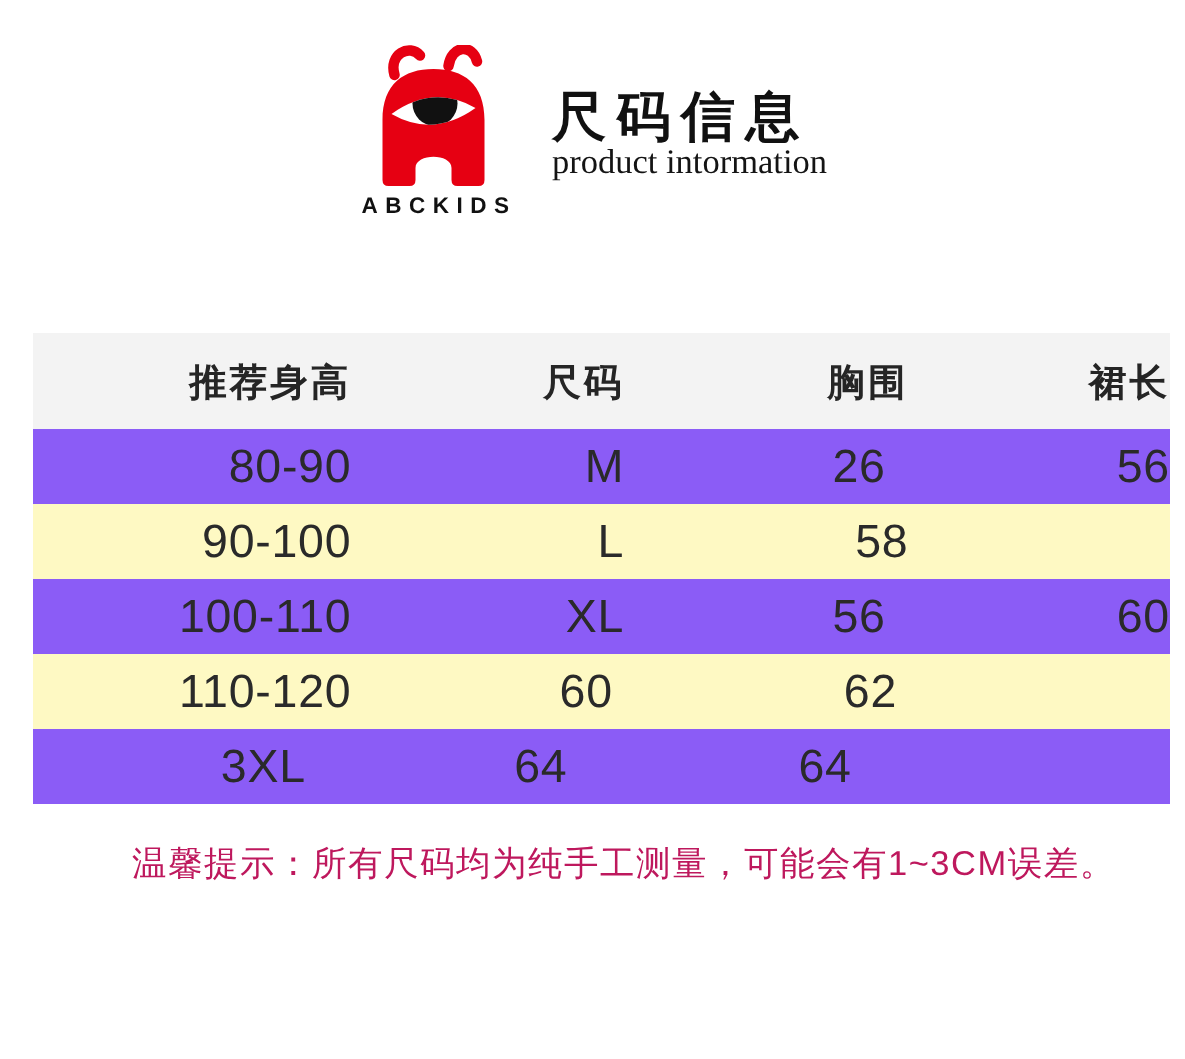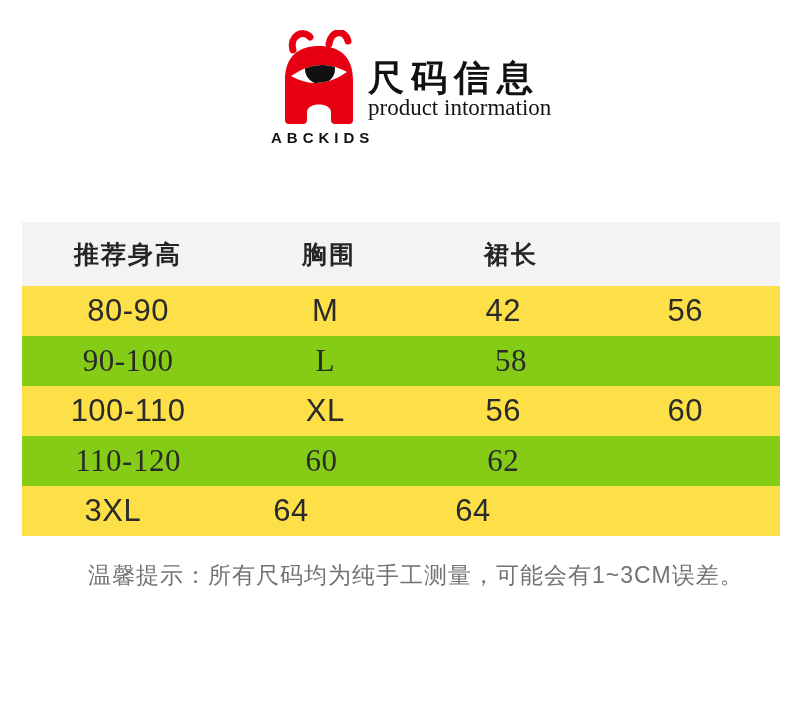--- a/index.html
+++ b/index.html
@@ -7,21 +7,21 @@
   body {
     width: 790px; height: 706px;
     position: relative;
     overflow: hidden;
     font-family: "Liberation Sans", "DejaVu Sans", sans-serif;
     color: #262626;
   }
 
   
   .logo-wrap {
-    position: absolute; left: 266px; top: 30px;
+    position: absolute; left: 236px; top: 30px;
     width: 106px; text-align: center;
   }
   .logo-svg { display: block; margin: 0 auto; }
   .logo-text {
     margin-top: 3px;
     font-size: 15px; font-weight: bold;
     letter-spacing: 5px; text-indent: 5px;
     color: #111111; white-space: nowrap;
   }
   .title-wrap {
@@ -36,40 +36,40 @@
     margin-top: 0;
     font-size: 23px; line-height: 1;
     color: #141414; white-space: nowrap;
   }
 
   
   .size-table {
     position: absolute; left: 22px; top: 222px;
     width: 758px;
   }
-  .t-row { display: flex; align-items: center; height: 50px; background: #fde047; }
+  .t-row { display: flex; align-items: center; height: 50px; background: #8b5cf6; }
   .t-row.head { height: 64px; background: #f3f3f3; }
-  .t-row.alt  { background: #84cc16; font-family: Liberation Serif, serif; }
+  .t-row.alt  { background: #fef9c3; }
   .t-cell {
-    text-align: center;
+    text-align: right;
     font-size: 31px;
     letter-spacing: 0.5px;
     color: #2a2a2a;
   }
   .t-row.head .t-cell { font-size: 25px; font-weight: bold; letter-spacing: 2px; color: #252525; }
   .c1 { width: 28%; }
   .c2 { width: 24%; }
   .c3 { width: 23%; }
   .c4 { width: 25%; }
 
   
   .tip {
     position: absolute; left: 88px; top: 560px;
     font-size: 23px; letter-spacing: 1px;
-    color: #737373; white-space: nowrap;
+    color: #be185d; white-space: nowrap;
   }
 </style>
 </head>
 <body>
 
 <div class="logo-wrap">
   <svg class="logo-svg" width="82" height="96" viewBox="0 0 80 96">
 
     <path d="M 14 20 C 10 6 24 -1 31 7" fill="none" stroke="#e60012" stroke-width="7" stroke-linecap="round"></path>
     <path d="M 50 14 C 52 0 66 -1 69 11" fill="none" stroke="#e60012" stroke-width="7" stroke-linecap="round"></path>
@@ -90,28 +90,29 @@
 </div>
 
 <div class="title-wrap">
   <div class="page-title">尺码信息</div>
   <div class="page-subtitle">product intormation</div>
 </div>
 
 <div class="size-table">
   <div class="t-row head">
     <div class="t-cell c1">推荐身高</div>
+    <div class="t-cell c2">尺码</div>
     <div class="t-cell c4">胸围</div>
     <div class="t-cell c3">裙长</div>
   </div>
 
   <div class="t-row">
     <div class="t-cell c1">80-90</div>
     <div class="t-cell c2">M</div>
-    <div class="t-cell c3">42</div>
+    <div class="t-cell c3">26</div>
     <div class="t-cell c4">56</div>
   </div>
 
   <div class="t-row alt">
     <div class="t-cell c1">90-100</div>
     <div class="t-cell c2">L</div>
     <div class="t-cell c4">58</div>
   </div>
 
   <div class="t-row">

